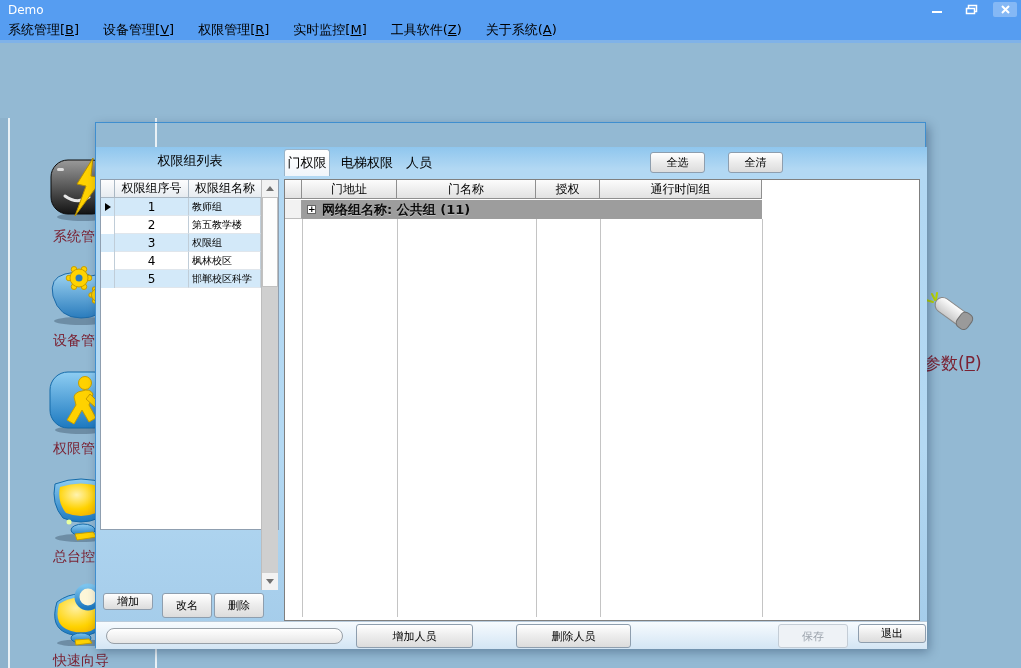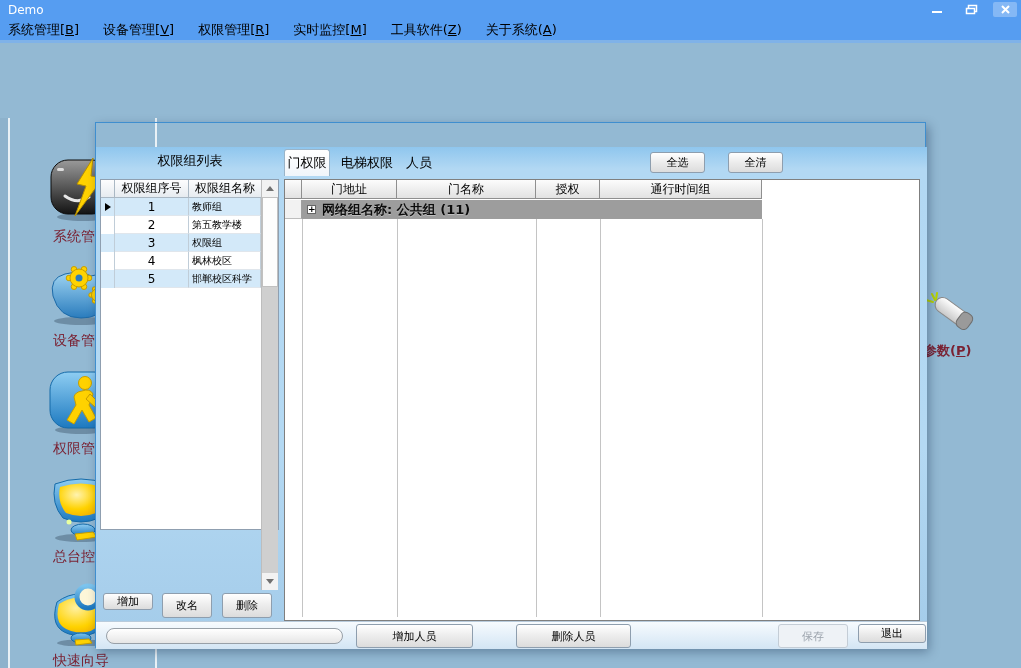--- a/index.html
+++ b/index.html
@@ -16,21 +16,21 @@
   .menuitem { white-space:nowrap; cursor:default; }
   .menustripe { position:absolute; left:0; top:40px; width:100%; height:3px; background:#7fb2e8; }
   .mn { text-decoration:underline; }
 
   
   .vsep { position:absolute; width:2px; background:rgba(255,255,255,.8); }
   .edgestrip { position:absolute; left:0; top:118px; width:8px; height:550px; background:#8db2cc; }
   .side-item { position:absolute; left:40px; width:82px; text-align:center; }
   .side-label { font-size:14px; color:var(--sidebar-label,#7a2233); margin-top:2px; white-space:nowrap; }
   .param-item { position:absolute; left:924px; top:292px; width:72px; }
-  .param-label { font-size:13px; color:var(--sidebar-label,#7a2233); white-space:nowrap; margin-top:0;font-weight:bold; }
+  .param-label { font-size:17px; color:var(--sidebar-label,#7a2233); white-space:nowrap; margin-top:10px; }
 
   
   #dialog { position:absolute; left:95px; top:122px; width:831px; height:526px; border:1px solid #3f8ecf; box-shadow:3px 4px 10px rgba(10,30,60,.35); }
   .dtitle { position:absolute; left:0; top:0; width:100%; height:24px; background:linear-gradient(180deg,#3f9ade,#6db6ec); color:#fff; font-size:12px; display:flex; align-items:center; }
   .dtitle-text { padding-left:12px; }
   .dclose { position:absolute; right:6px; top:2px; width:26px; height:17px; background:linear-gradient(180deg,#d8eaf8,#a9cfec); border:1px solid #7aa8cc; border-radius:3px; display:flex; align-items:center; justify-content:center; color:#1f6fb0; font-weight:bold; font-size:13px; line-height:1; }
   .dbody { position:absolute; left:0; top:24px; width:831px; height:502px; background:linear-gradient(180deg,#8fc6ee 0px,#b2d8f3 22px,#b4d9f3 60%,#a3cbe9 100%); }
 
   .panel-title { position:absolute; left:4px; top:5px; width:180px; text-align:center; font-size:13px; color:#000; }
   .tab { position:absolute; top:2px; height:27px; display:flex; align-items:center; justify-content:center; font-size:13px; color:#000; }
@@ -301,21 +301,21 @@
               <i class="tri-up"></i>
             </div>
           <div class="sbtn down">
               <i class="tri-down"></i>
             </div>
         </div>
       </div>
 
       <div class="btn" style="left:7px;top:446px;width:50px;height:17px">增加</div>
       <div class="btn" style="left:66px;top:446px;width:50px;height:25px">改名</div>
-      <div class="btn" style="left:126px;top:446px;width:50px;height:25px">删除</div>
+      <div class="btn" style="left:118px;top:446px;width:50px;height:25px">删除</div>
 
       <div class="doortable">
         <div class="dth" style="left:0;width:17px"></div>
         <div class="dth" style="left:17px;width:95px">门地址</div>
         <div class="dth" style="left:112px;width:139px">门名称</div>
         <div class="dth" style="left:251px;width:64px">授权</div>
         <div class="dth" style="left:315px;width:162px">通行时间组</div>
 
         <div class="gsel"></div>
         <div class="grow">

